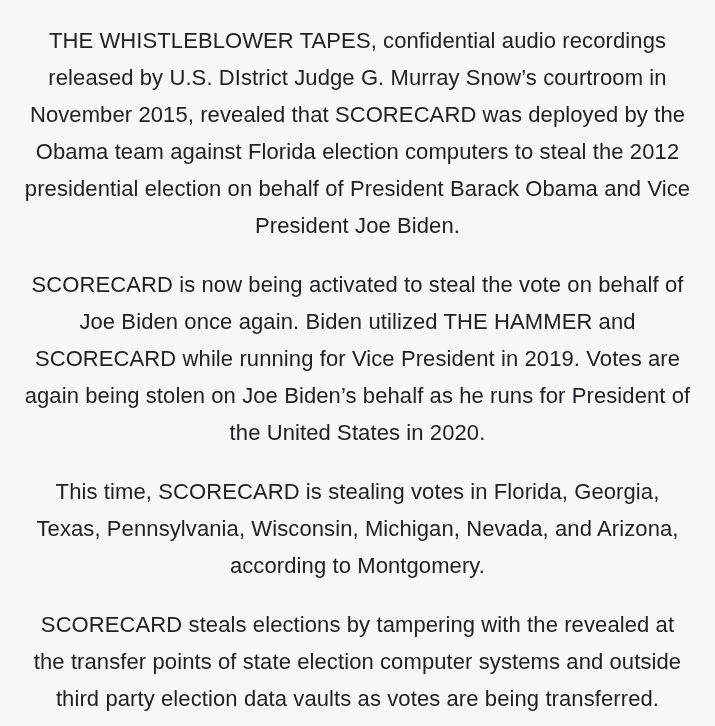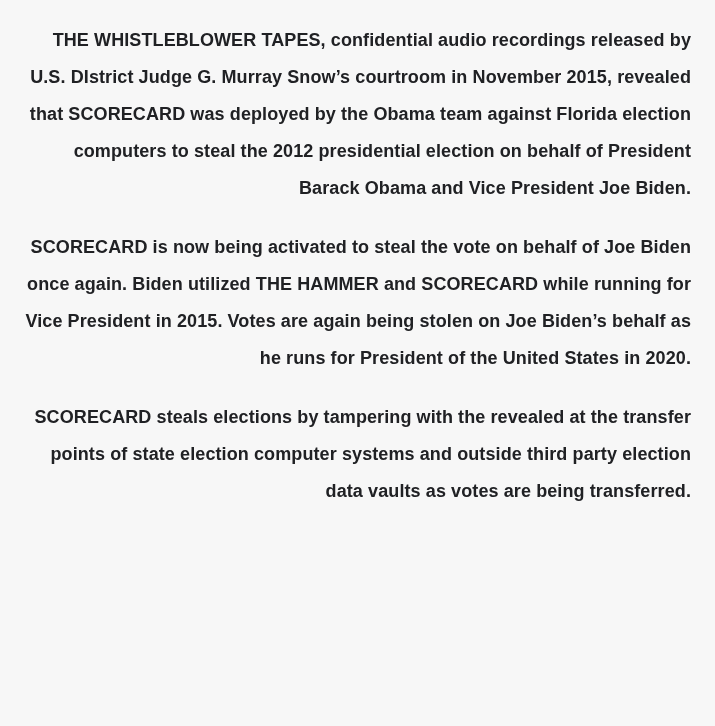--- a/index.html
+++ b/index.html
@@ -12,32 +12,32 @@
     background: #f7f7f7;
     font-family: "Liberation Sans", sans-serif;
     color: #1b1b1b;
     overflow: hidden;
   }
   .article {
     padding: 22px 24px 0 24px;
     box-sizing: border-box;
   }
   .para {
-    font-size: 18px;
+    font-size: 22px;
     line-height: 37px;
     margin: 0 0 22px 0;
     letter-spacing: 0.1px;
     color: #202124;
-    text-align: right;
-    font-weight: bold;
+    text-align: center;
   }
   .para:last-child {
     margin-bottom: 0;
   }
 </style>
 </head>
 <body>
 
 <div class="article">
   <p class="para">THE WHISTLEBLOWER TAPES, confidential audio recordings released by U.S. DIstrict Judge G. Murray Snow’s courtroom in November 2015, revealed that SCORECARD was deployed by the Obama team against Florida election computers to steal the 2012 presidential election on behalf of President Barack Obama and Vice President Joe Biden.</p>
-  <p class="para">SCORECARD is now being activated to steal the vote on behalf of Joe Biden once again. Biden utilized THE HAMMER and SCORECARD while running for Vice President in 2015. Votes are again being stolen on Joe Biden’s behalf as he runs for President of the United States in 2020.</p>
+  <p class="para">SCORECARD is now being activated to steal the vote on behalf of Joe Biden once again. Biden utilized THE HAMMER and SCORECARD while running for Vice President in 2019. Votes are again being stolen on Joe Biden’s behalf as he runs for President of the United States in 2020.</p>
+  <p class="para">This time, SCORECARD is stealing votes in Florida, Georgia, Texas, Pennsylvania, Wisconsin, Michigan, Nevada, and Arizona, according to Montgomery.</p>
   <p class="para">SCORECARD steals elections by tampering with the revealed at the transfer points of state election computer systems and outside third party election data vaults as votes are being transferred.</p>
 </div>
 
 </body></html>

